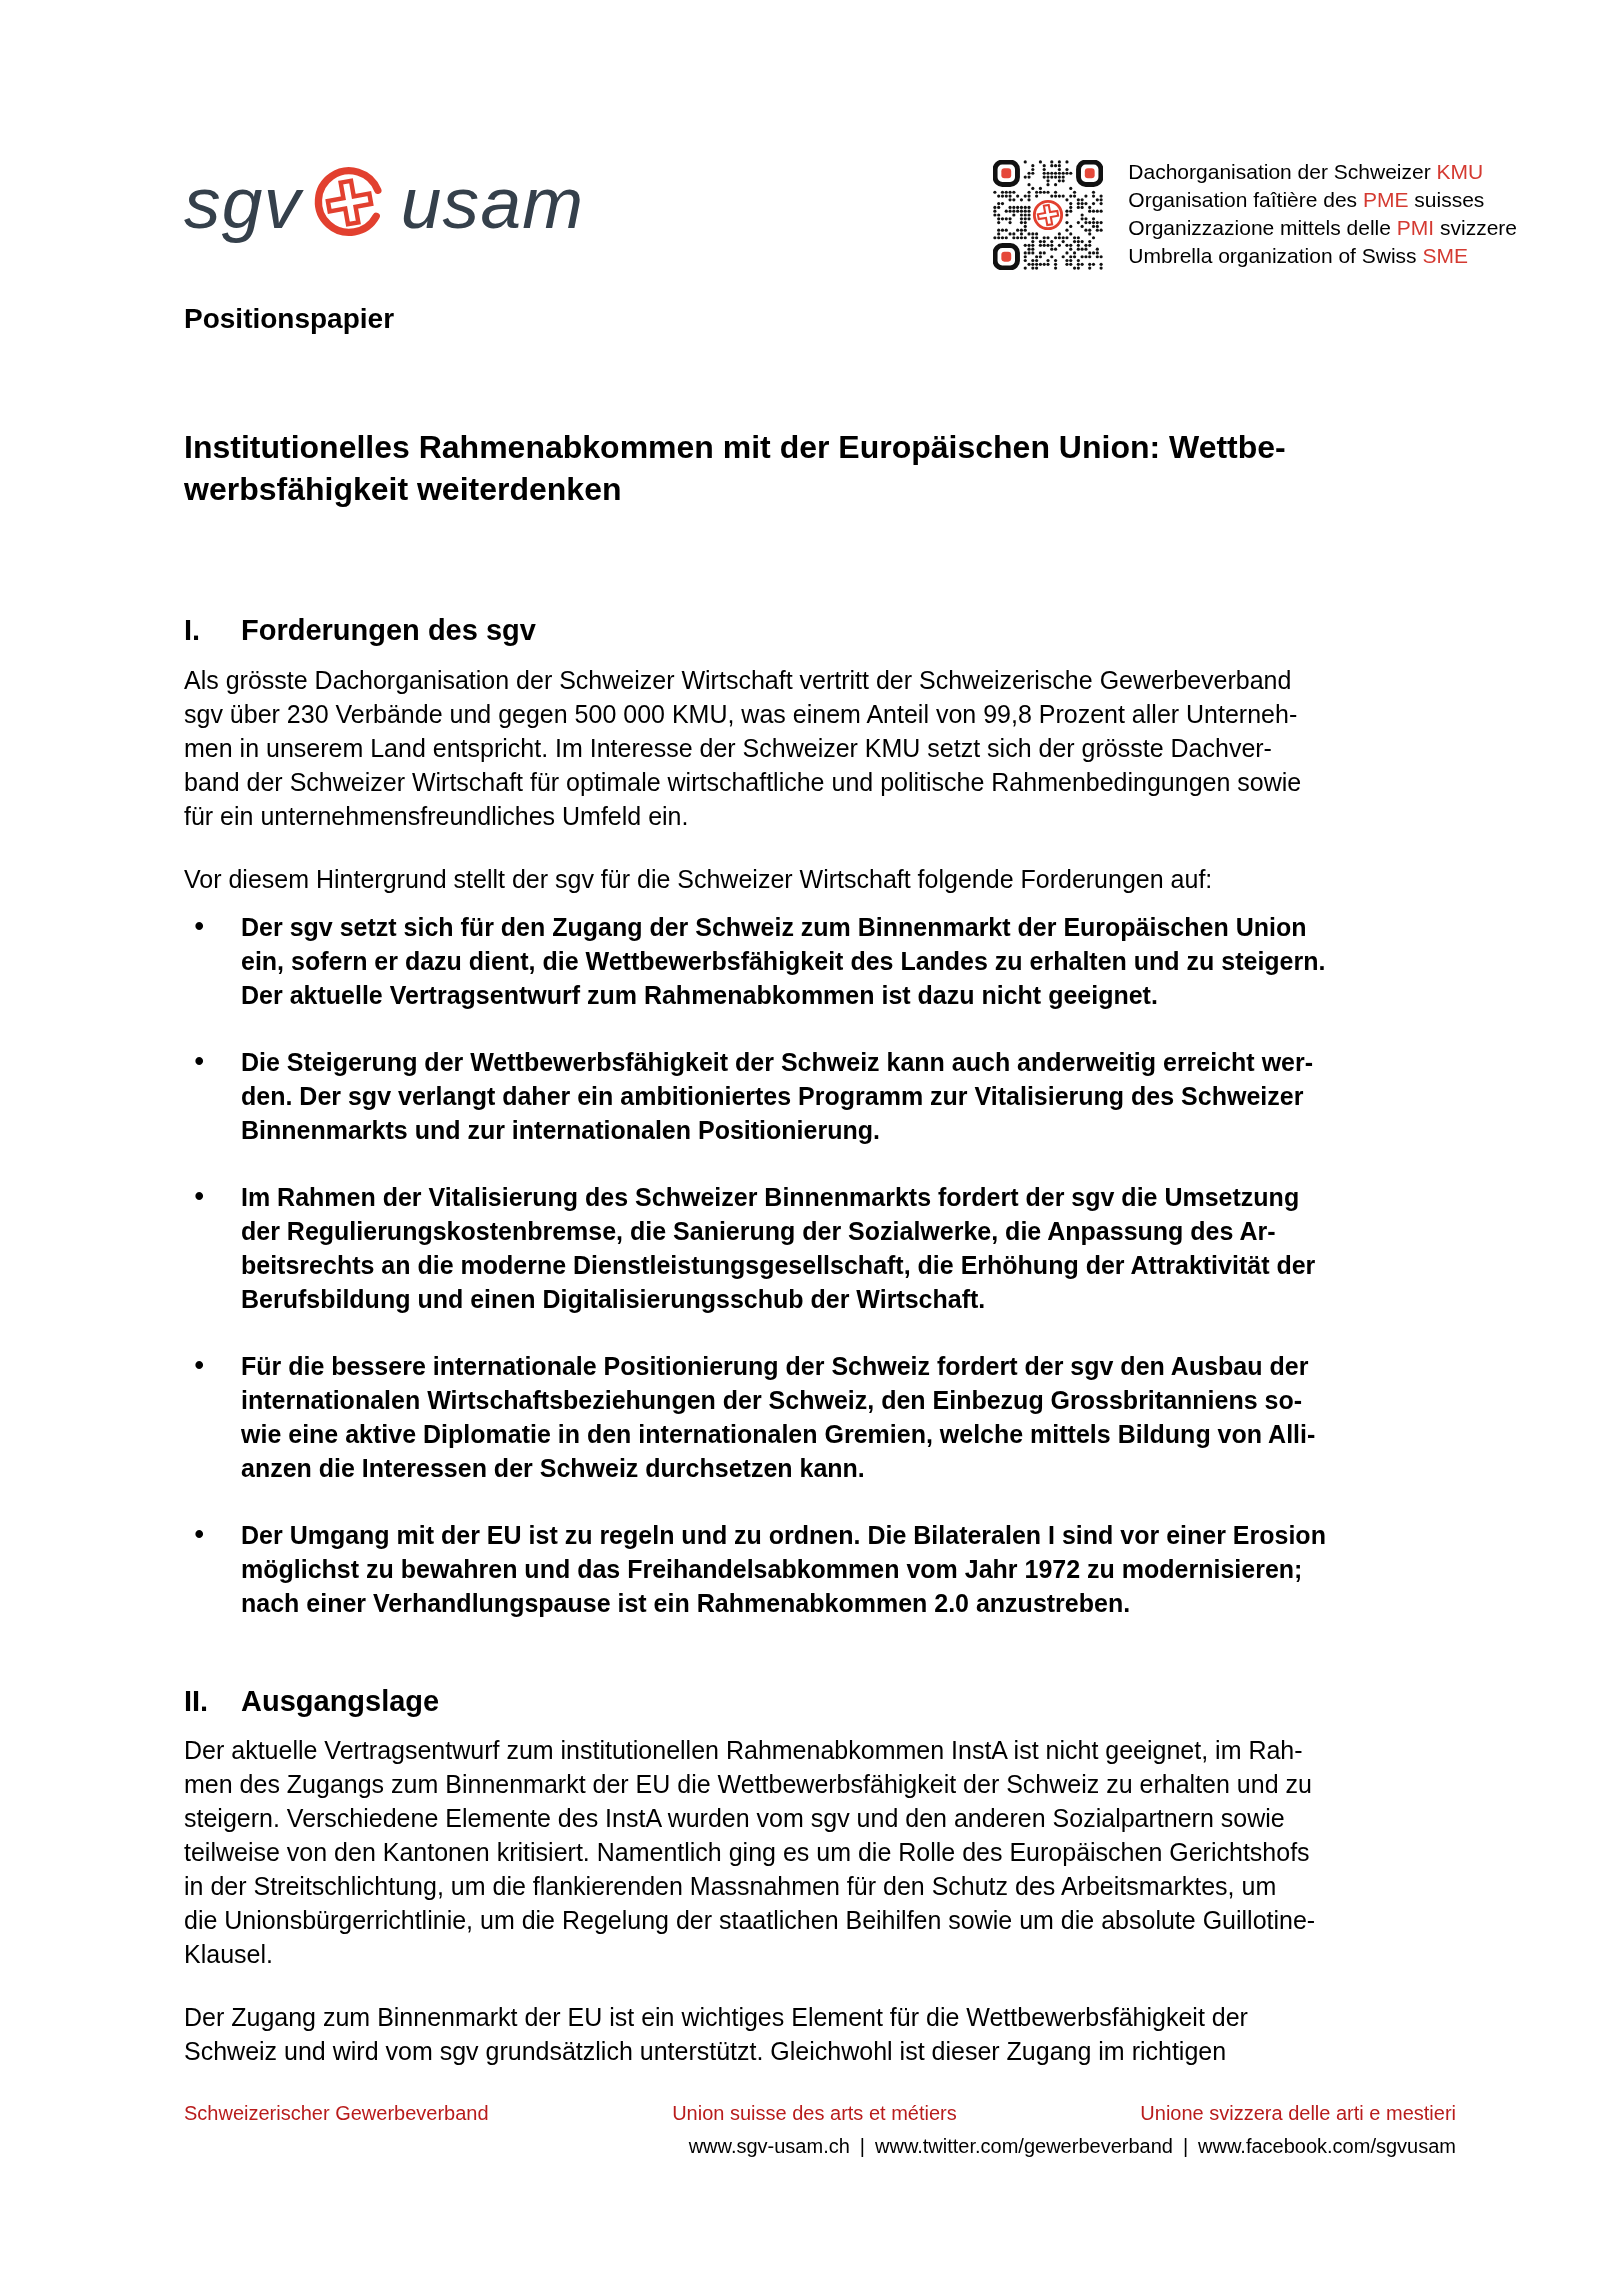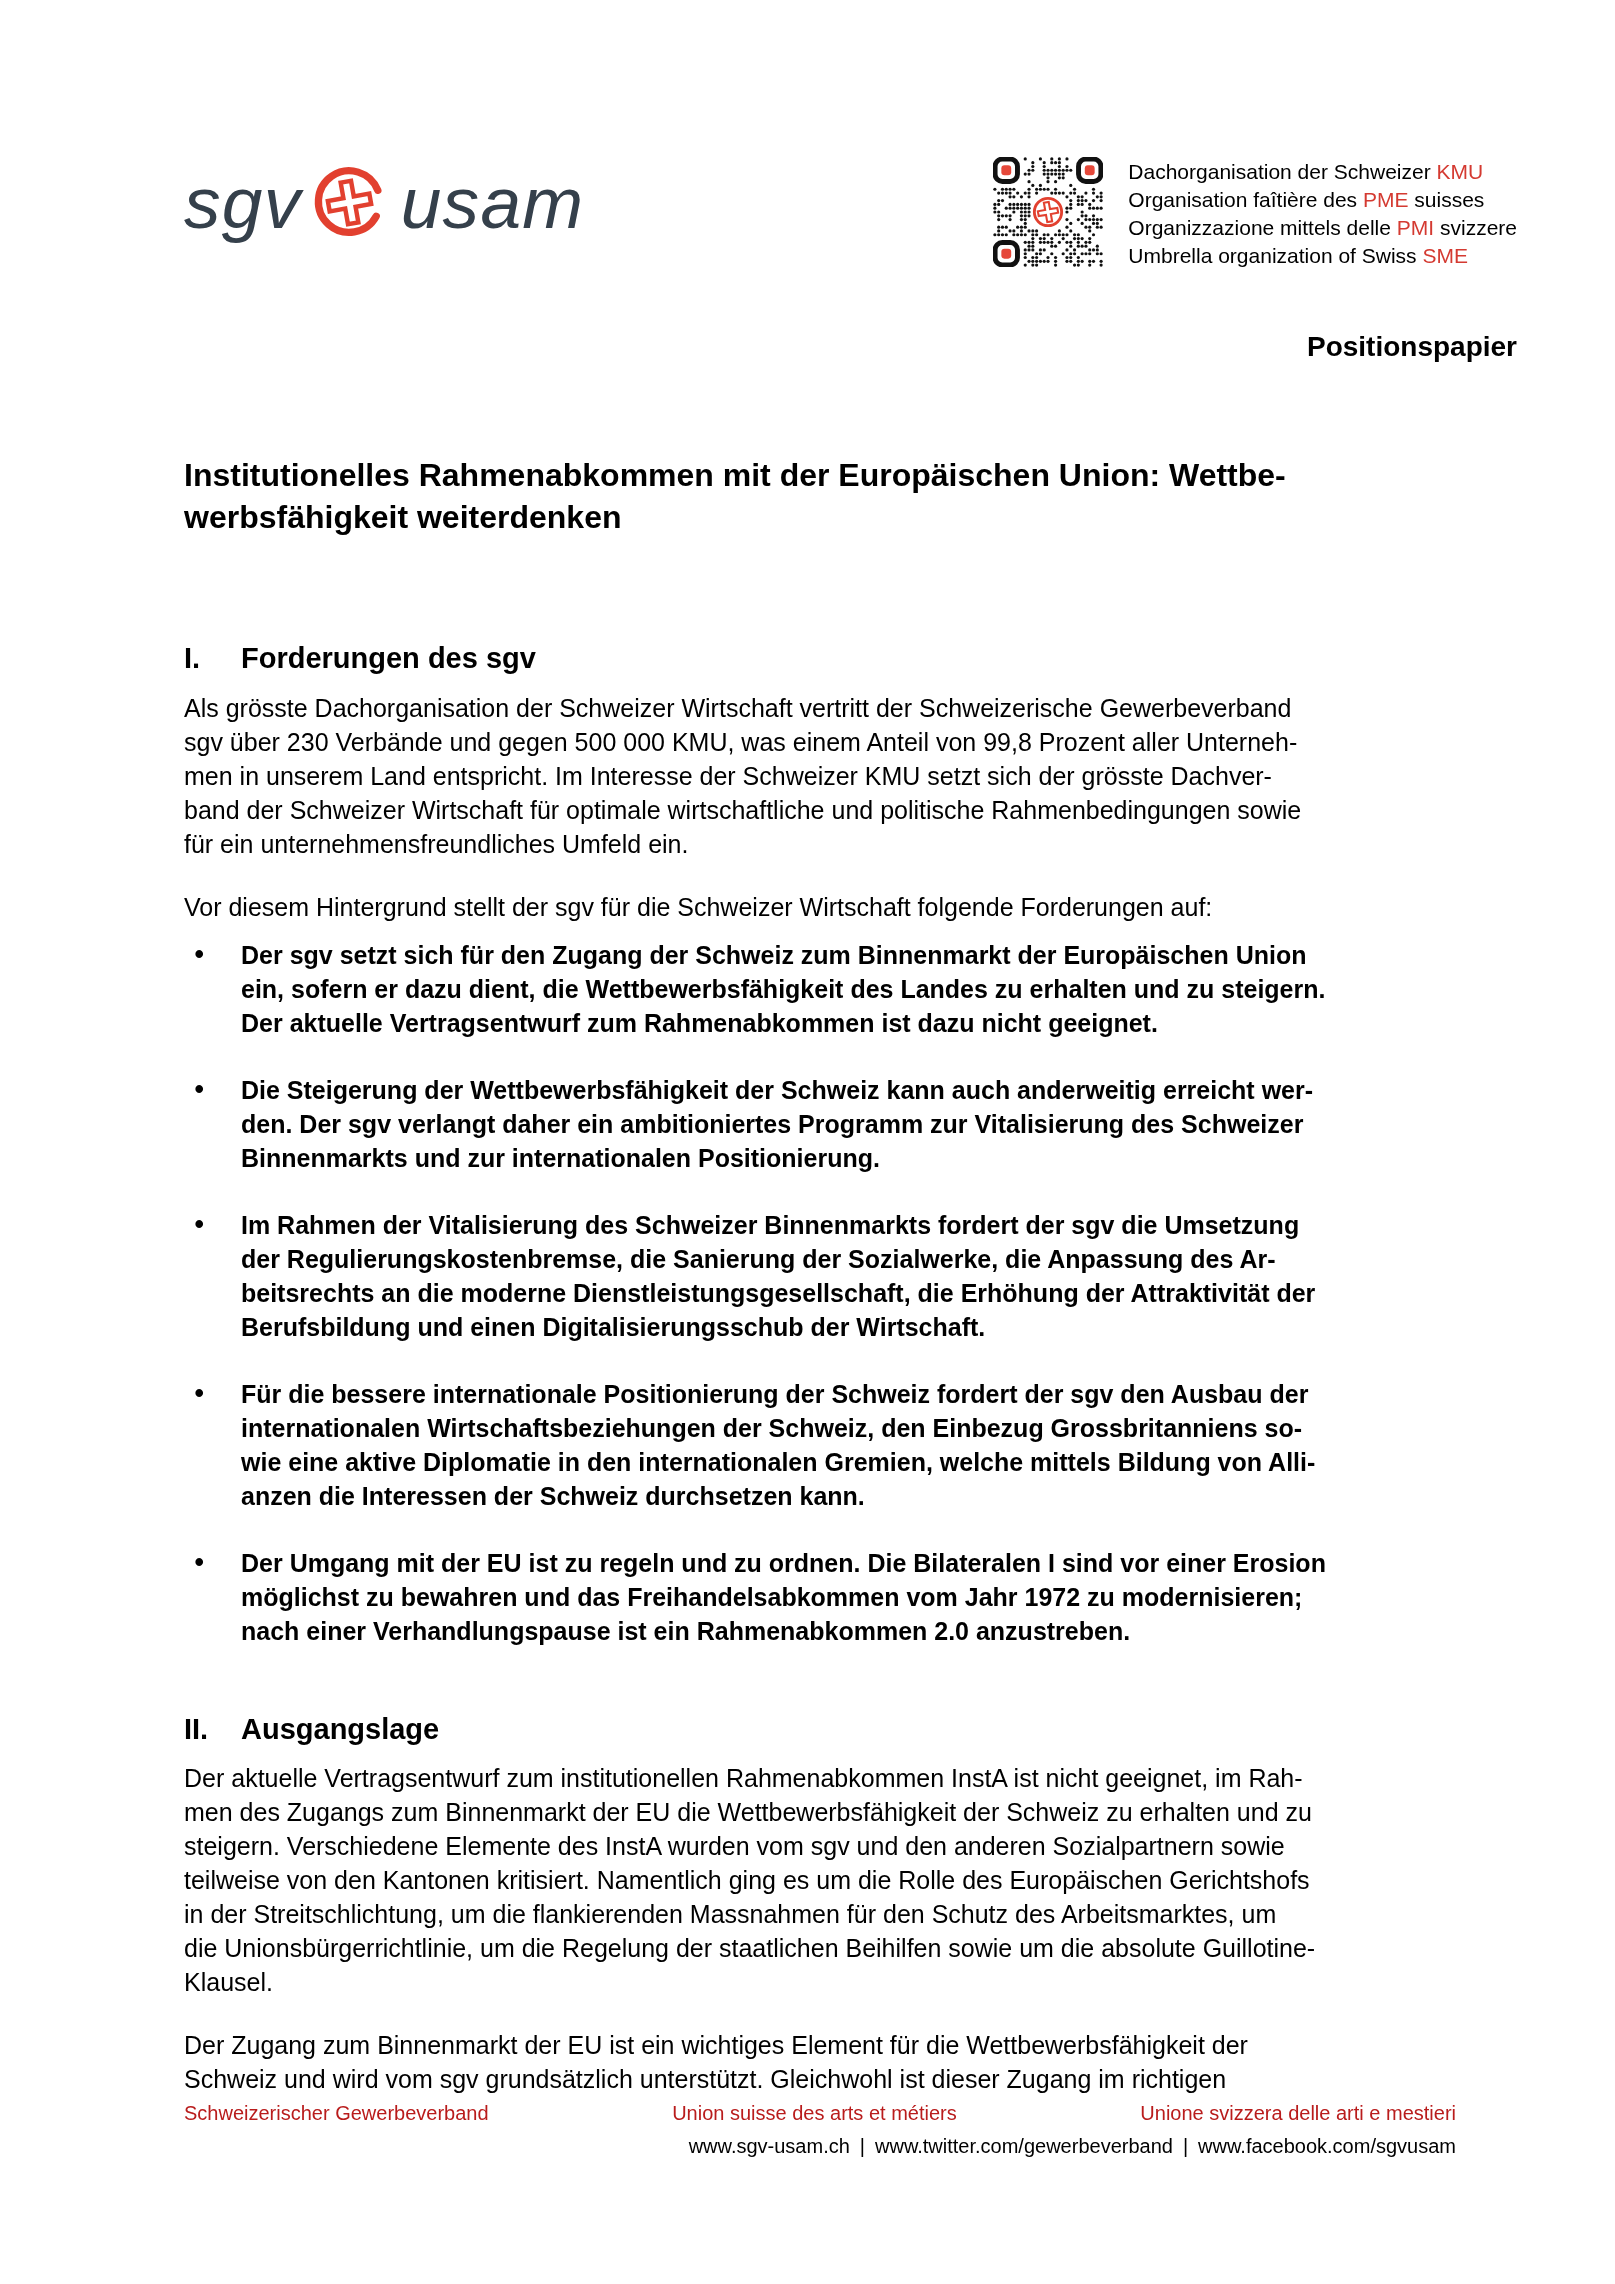--- a/index.html
+++ b/index.html
@@ -14,27 +14,27 @@
     margin:0 auto;
   }
   .content{padding:153px 99px 0 184px;}
 
   
   .masthead{display:flex;justify-content:space-between;align-items:flex-start;height:121px;}
   .logo{display:flex;align-items:center;margin-top:9px;
         font-style:italic;font-weight:500;font-size:73px;line-height:1;
         color:#35404b;letter-spacing:1.3px;}
   .logo .mark{width:81px;height:81px;margin:0 10.4px 0 7.8px;flex:0 0 auto;}
-  .qr-block{display:flex;align-items:center;gap:25px;margin-top:0;}
+  .qr-block{display:flex;align-items:flex-end;gap:25px;margin-top:0;}
   .qr-svg{width:110px;height:110px;flex:0 0 auto;}
   .org-lines{font-size:21px;line-height:28px;margin-top:5.2px;white-space:nowrap;}
   .org-lines .accent{color:#d43a31;}
 
   
-  .doc-label{margin-top:56px;font-size:28px;line-height:34px;font-weight:bold;text-align:right;}
+  .doc-label{margin-top:28px;font-size:28px;line-height:34px;font-weight:bold;}
   .title{margin-top:90px;font-size:32px;line-height:42px;font-weight:bold;white-space:pre-line;}
 
   h2.sec{margin:0;display:flex;font-size:29px;line-height:34px;font-weight:bold;}
   h2.sec .num{width:57px;flex:0 0 auto;}
   .sec-1 h2.sec{margin-top:103px;}
   .sec-2 h2.sec{margin-top:64px;}
 
   p.body{margin:15.6px 0 0 0;font-size:25px;line-height:34px;white-space:pre-line;}
   p.intro{margin-top:29px;}
   p.body + p.body{margin-top:29px;}

